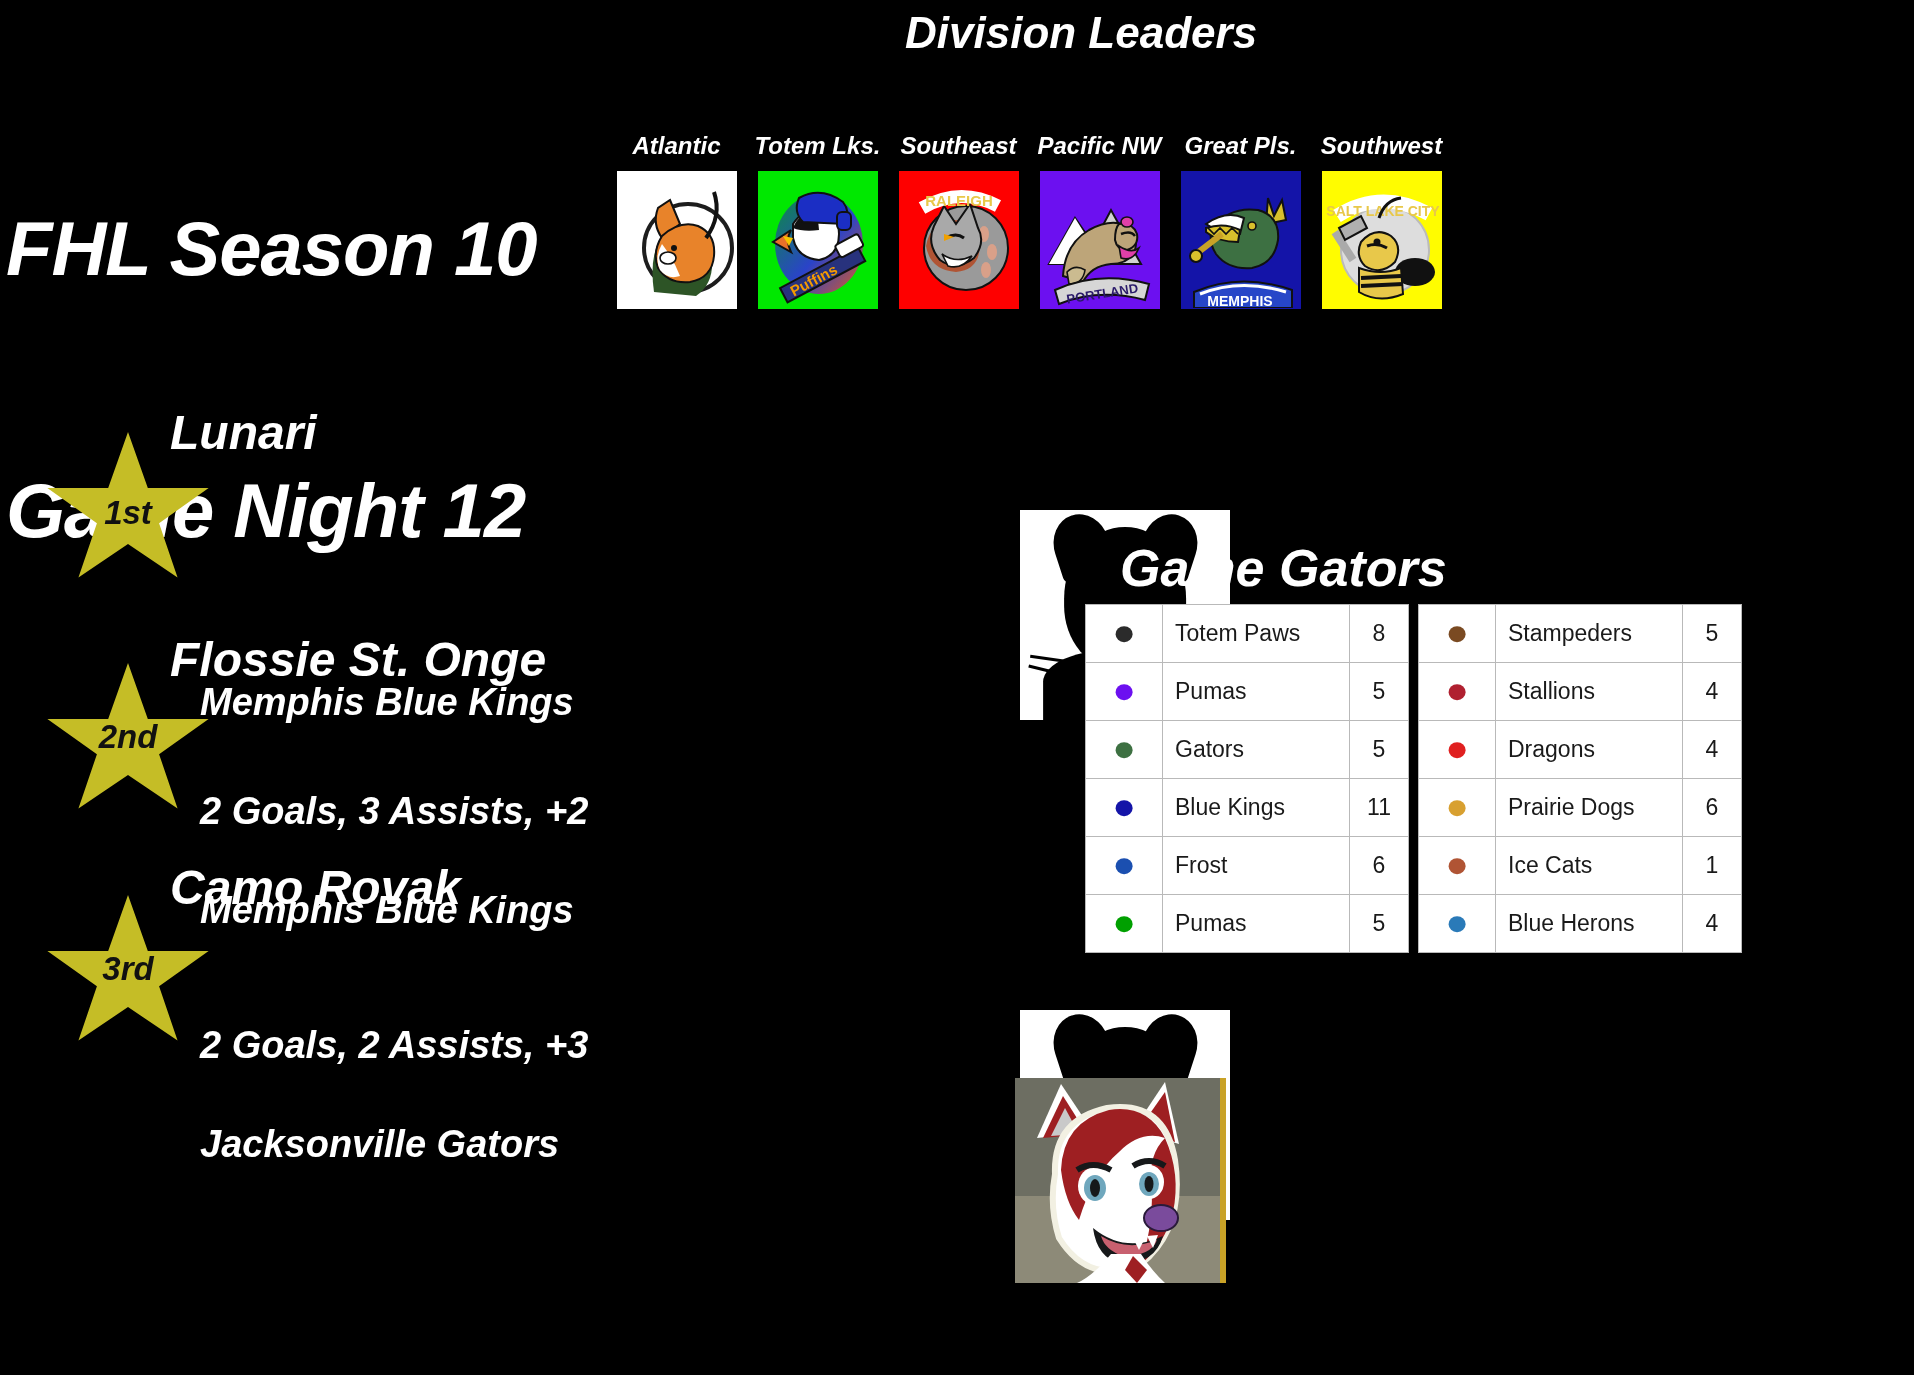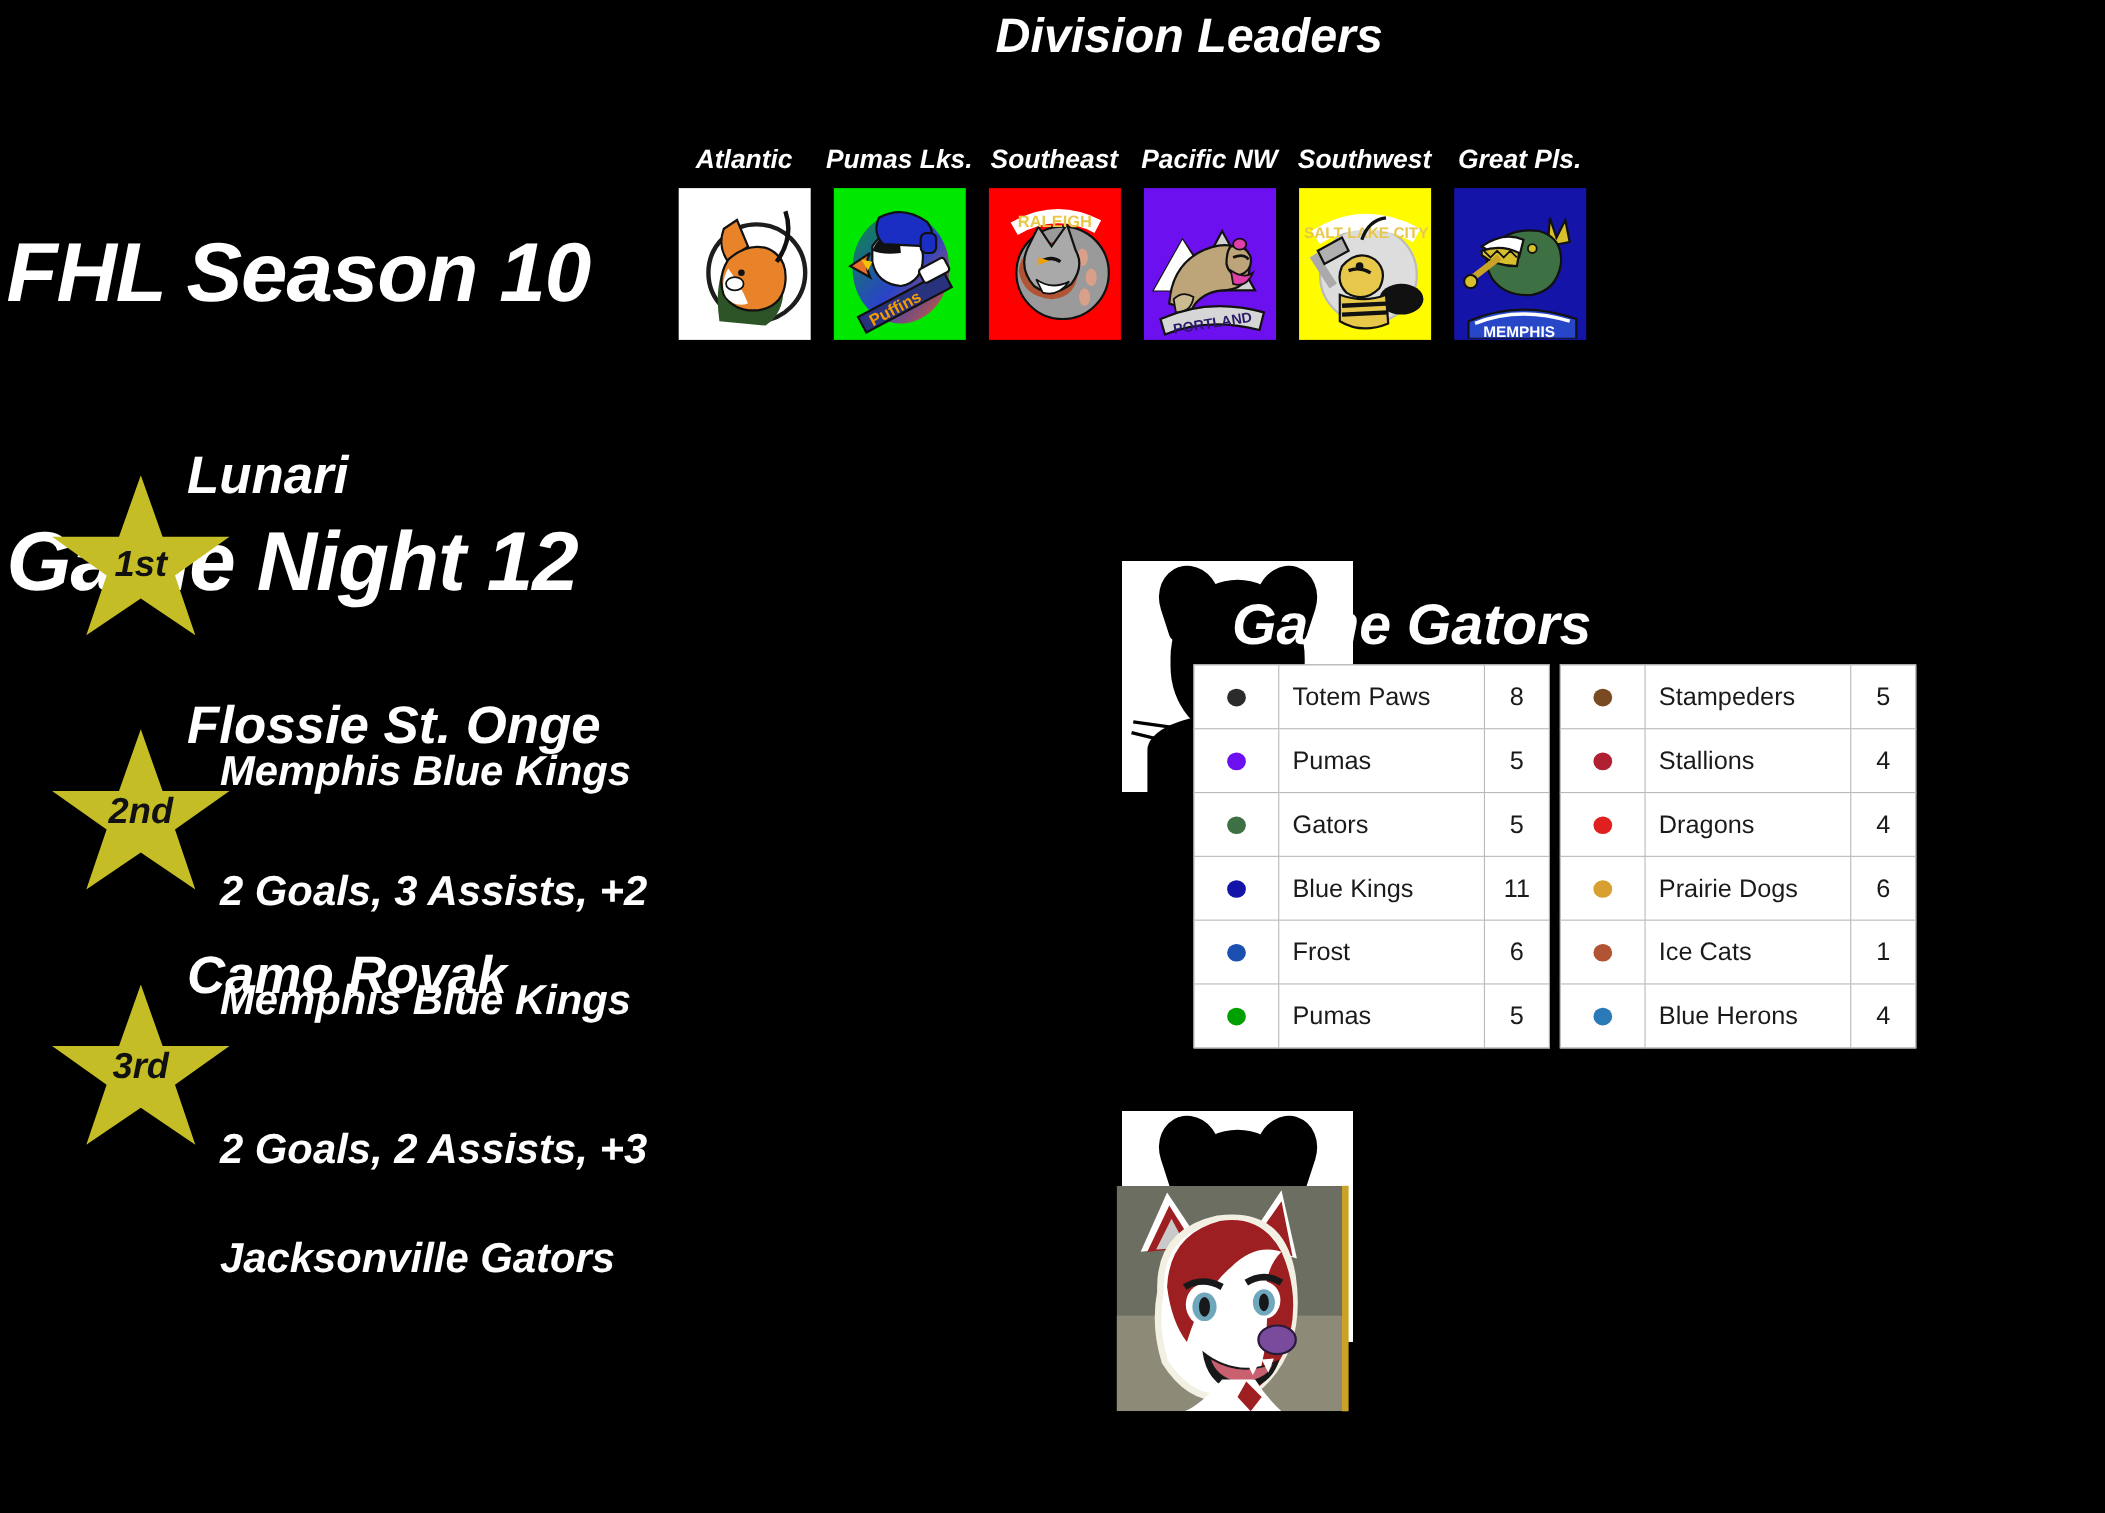--- a/index.html
+++ b/index.html
@@ -243,21 +243,21 @@
           <path d="M44 72 Q36 86 42 98 Q50 108 62 104 Q56 88 44 72 Z" fill="#ffffff"></path>
           <ellipse cx="50" cy="86" rx="8" ry="6" fill="#ffffff" stroke="#111" stroke-width="1.6"></ellipse>
           <circle cx="56" cy="76" r="3" fill="#111"></circle>
           <path d="M88 66 Q104 44 96 20" fill="none" stroke="#111" stroke-width="4"></path>
         </svg>
       </div>
     </div>
   </div>
 
   <div class="division-cell">
-    <div class="division-label">Pumas Lks.</div>
+    <div class="division-label">Totem Lks.</div>
     <div class="team-logo" style="background:#00e800">
       <div class="logo-inner">
         <svg width="118" height="136" viewBox="0 0 118 136" aria-hidden="true">
           <defs>
             <linearGradient id="pufgrad" x1="0" y1="0" x2="1" y2="1">
               <stop offset="0%" stop-color="#0b8f3e"></stop>
                 <stop offset="55%" stop-color="#2a43c9"></stop>
                 <stop offset="100%" stop-color="#e05a20"></stop>
             </linearGradient>
           </defs>
@@ -313,57 +313,57 @@
           <ellipse cx="86" cy="50" rx="6" ry="5" fill="#e03fa8" stroke="#111" stroke-width="1.6"></ellipse>
           <path d="M26 100 Q34 92 44 98 Q42 112 28 112 Z" fill="#cbbb90" stroke="#111" stroke-width="1.6"></path>
           <path d="M14 118 Q58 98 108 112 L104 128 Q58 116 18 132 Z" fill="#d6d6d6" stroke="#111" stroke-width="2"></path>
           <text x="62" y="126" font-size="13" font-weight="bold" fill="#2a1a6a" text-anchor="middle" transform="rotate(-9 62 126)" font-family="Liberation Sans, sans-serif">PORTLAND</text>
         </svg>
       </div>
     </div>
   </div>
 
   <div class="division-cell">
+    <div class="division-label">Great Pls.</div>
+    <div class="team-logo" style="background:#1414a8">
+      <div class="logo-inner">
+        <svg width="118" height="136" viewBox="0 0 118 136" aria-hidden="true">
+          <path d="M86 26 L92 44 L100 28 L104 48 L84 52 Z" fill="#d8c02c" stroke="#111" stroke-width="2"></path>
+          <path d="M30 56 Q48 34 76 38 Q98 44 96 68 Q92 92 70 96 Q46 98 34 82 Q26 70 30 56 Z" fill="#3d7042" stroke="#111" stroke-width="2"></path>
+          <path d="M24 52 Q44 38 62 46 L58 62 Q38 62 24 52 Z" fill="#ffffff" stroke="#111" stroke-width="2"></path>
+          <path d="M24 56 Q42 50 58 58 L56 70 Q36 70 24 60 Z" fill="#d8c02c" stroke="#111" stroke-width="2"></path>
+          <path d="M26 56 l6 6 6 -6 6 6 6 -6 6 6" fill="none" stroke="#111" stroke-width="1.6"></path>
+          <circle cx="70" cy="54" r="4" fill="#d8c02c" stroke="#111" stroke-width="1.6"></circle>
+          <path d="M14 82 L40 62" stroke="#c9a227" stroke-width="6"></path>
+          <circle cx="14" cy="84" r="6" fill="#d8c02c" stroke="#111" stroke-width="2"></circle>
+          <path d="M12 120 Q58 100 110 118 L110 136 L12 136 Z" fill="#2746c8" stroke="#111" stroke-width="2"></path>
+          <path d="M18 122 Q58 106 104 120" fill="none" stroke="#ffffff" stroke-width="3"></path>
+          <text x="58" y="134" font-size="14" font-weight="bold" fill="#ffffff" text-anchor="middle" font-family="Liberation Sans, sans-serif">MEMPHIS</text>
+        </svg>
+      </div>
+    </div>
+  </div>
+
+  <div class="division-cell">
     <div class="division-label">Southwest</div>
     <div class="team-logo" style="background:#fffc00">
       <div class="logo-inner">
         <svg width="118" height="136" viewBox="0 0 118 136" aria-hidden="true">
           <circle cx="62" cy="78" r="44" fill="#dddddd" stroke="#bbb" stroke-width="2"></circle>
           <path d="M14 44 Q58 16 106 42" fill="none" stroke="#ffffff" stroke-width="14"></path>
           <text x="60" y="44" font-size="14" font-weight="bold" fill="#e8c84a" text-anchor="middle" font-family="Liberation Sans, sans-serif">SALT LAKE CITY</text>
           <ellipse cx="92" cy="100" rx="20" ry="14" fill="#111"></ellipse>
           <path d="M38 70 Q52 54 68 64 Q80 74 72 90 Q58 104 42 94 Q32 84 38 70 Z" fill="#e8c84a" stroke="#111" stroke-width="2"></path>
           <path d="M44 74 q10 -4 20 2" fill="none" stroke="#111" stroke-width="3"></path>
           <circle cx="54" cy="70" r="3.5" fill="#111"></circle>
           <path d="M36 96 Q58 104 78 96 L80 122 Q56 132 36 120 Z" fill="#e8c84a" stroke="#111" stroke-width="2"></path>
           <path d="M38 106 L78 104 M38 114 L80 112" stroke="#111" stroke-width="4"></path>
           <path d="M30 88 L12 60" stroke="#aaaaaa" stroke-width="8"></path>
           <path d="M16 56 L38 44 L44 56 L22 68 Z" fill="#b0b0b0" stroke="#111" stroke-width="2"></path>
           <path d="M56 46 Q62 28 78 26" fill="none" stroke="#111" stroke-width="3"></path>
-        </svg>
-      </div>
-    </div>
-  </div>
-
-  <div class="division-cell">
-    <div class="division-label">Great Pls.</div>
-    <div class="team-logo" style="background:#1414a8">
-      <div class="logo-inner">
-        <svg width="118" height="136" viewBox="0 0 118 136" aria-hidden="true">
-          <path d="M86 26 L92 44 L100 28 L104 48 L84 52 Z" fill="#d8c02c" stroke="#111" stroke-width="2"></path>
-          <path d="M30 56 Q48 34 76 38 Q98 44 96 68 Q92 92 70 96 Q46 98 34 82 Q26 70 30 56 Z" fill="#3d7042" stroke="#111" stroke-width="2"></path>
-          <path d="M24 52 Q44 38 62 46 L58 62 Q38 62 24 52 Z" fill="#ffffff" stroke="#111" stroke-width="2"></path>
-          <path d="M24 56 Q42 50 58 58 L56 70 Q36 70 24 60 Z" fill="#d8c02c" stroke="#111" stroke-width="2"></path>
-          <path d="M26 56 l6 6 6 -6 6 6 6 -6 6 6" fill="none" stroke="#111" stroke-width="1.6"></path>
-          <circle cx="70" cy="54" r="4" fill="#d8c02c" stroke="#111" stroke-width="1.6"></circle>
-          <path d="M14 82 L40 62" stroke="#c9a227" stroke-width="6"></path>
-          <circle cx="14" cy="84" r="6" fill="#d8c02c" stroke="#111" stroke-width="2"></circle>
-          <path d="M12 120 Q58 100 110 118 L110 136 L12 136 Z" fill="#2746c8" stroke="#111" stroke-width="2"></path>
-          <path d="M18 122 Q58 106 104 120" fill="none" stroke="#ffffff" stroke-width="3"></path>
-          <text x="58" y="134" font-size="14" font-weight="bold" fill="#ffffff" text-anchor="middle" font-family="Liberation Sans, sans-serif">MEMPHIS</text>
         </svg>
       </div>
     </div>
   </div>
 
 </div>
 
 <div class="star" style="left:44px; top:432px;"></div>
 <div class="star-rank" style="left:44px; top:494px;">1st</div>
 <div class="perf-name" style="left:170px; top:405px;">Lunari</div>

